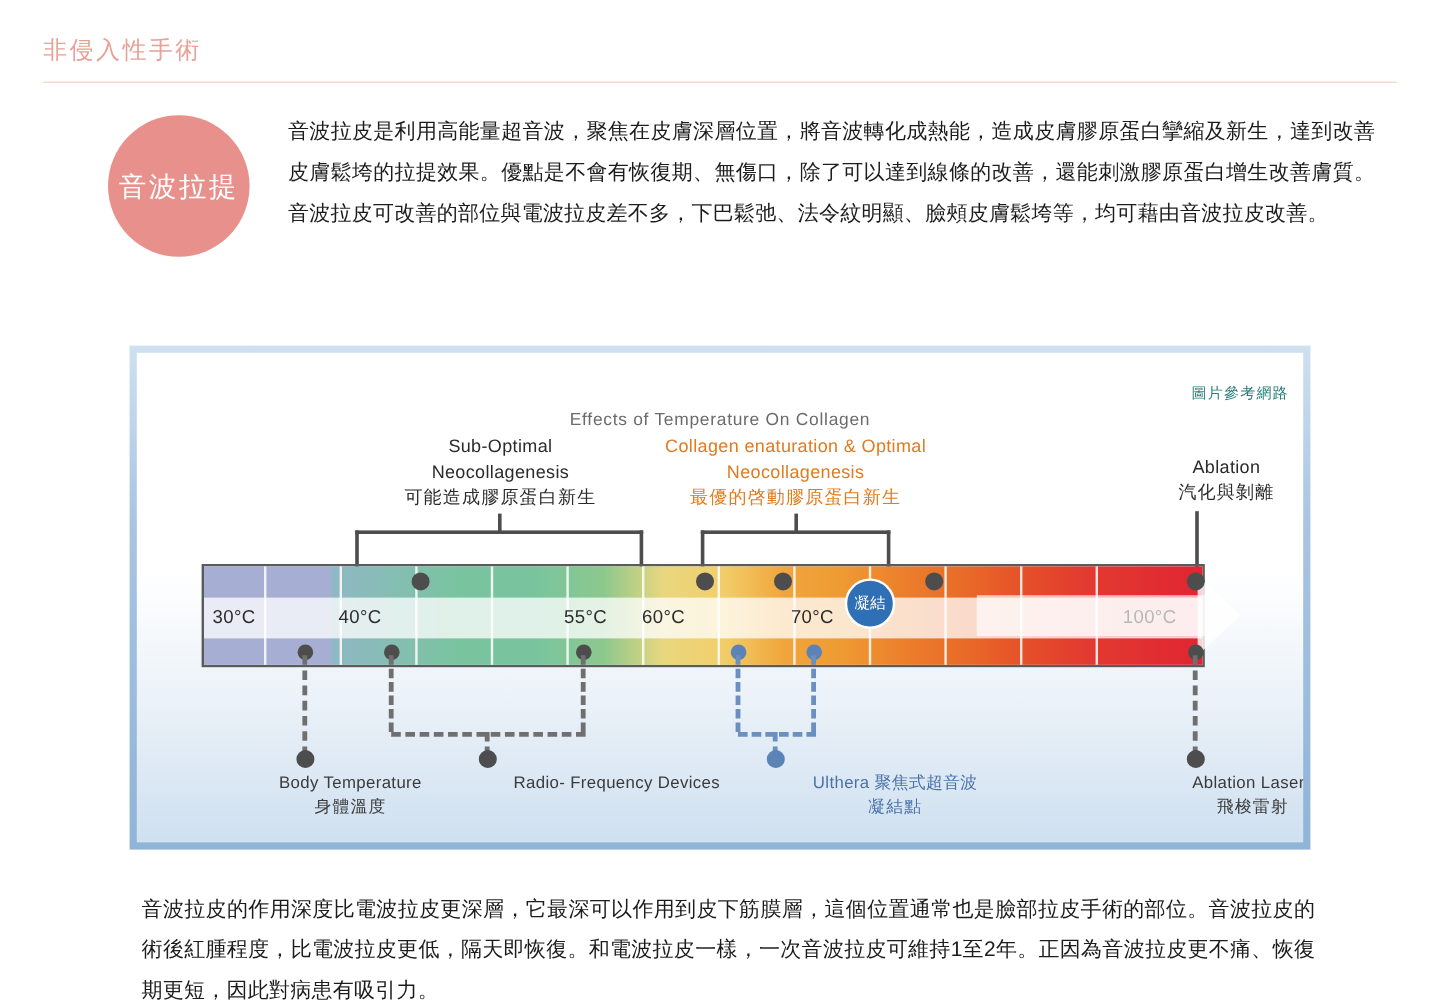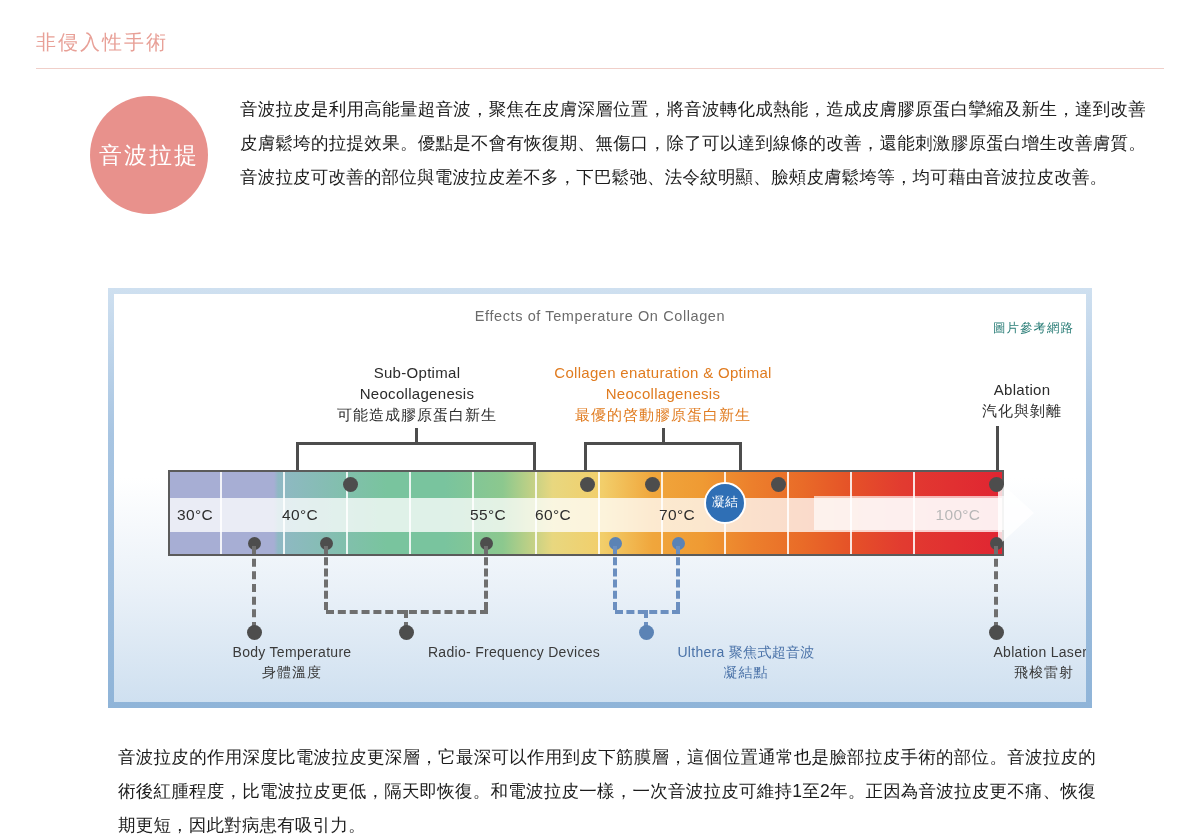--- a/index.html
+++ b/index.html
@@ -55,21 +55,21 @@
   
   #chart-title-wrap {
     position:absolute; left:0; top:8px; width:100%;
     display:flex; align-items:center; justify-content:center; gap:14px;
   }
   .title-rule { height:2px; background:#6f9dc6; flex:0 0 150px; }
   #chart-title-cn {
     font-size:19px; color:#4a7fb5; letter-spacing:3px; white-space:nowrap;
   }
   #chart-title-en {
-    position:absolute; left:0; top:14px; width:100%; text-align:center;
+    position:absolute; left:0; top:48px; width:100%; text-align:center;
     font-size:14.5px; color:#6b6b6b; letter-spacing:0.6px;
   }
   #credit {
     position:absolute; right:12px; top:26px;
     font-size:12.5px; color:#2a7d77; letter-spacing:1px;
   }
 
   
   .top-label {
     position:absolute; text-align:center; line-height:21px;
@@ -152,21 +152,21 @@
   }
   .dash-v.blue { border-left-color:#6b8fc0; }
   .dash-h.blue { border-top-color:#6b8fc0; }
 
   
   #coag-badge {
     position:absolute; left:590px; top:188px;
     width:42px; height:42px; border-radius:50%;
     background:#2f6fb5; border:2px solid #ffffff;
     color:#ffffff; font-size:13px; line-height:38px;
-    text-align:center; letter-spacing:0px;font-family:Liberation Mono, monospace;
+    text-align:center; letter-spacing:0px;
   }
 
   
   .bot-label {
     position:absolute; text-align:center; line-height:20px;
   }
   .bot-label .en { font-size:14px; letter-spacing:0.3px; }
   .bot-label .cn { font-size:14px; letter-spacing:1px; }
   #bl-body { left:78px; top:348px; width:200px; color:#3a3a3a; }
   #bl-rf   { left:262px; top:348px; width:276px; color:#3a3a3a; }

